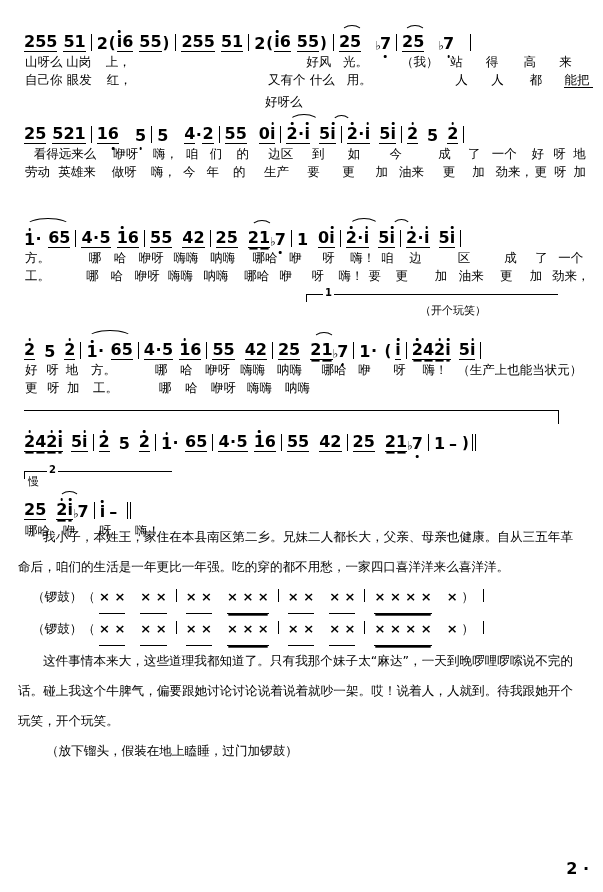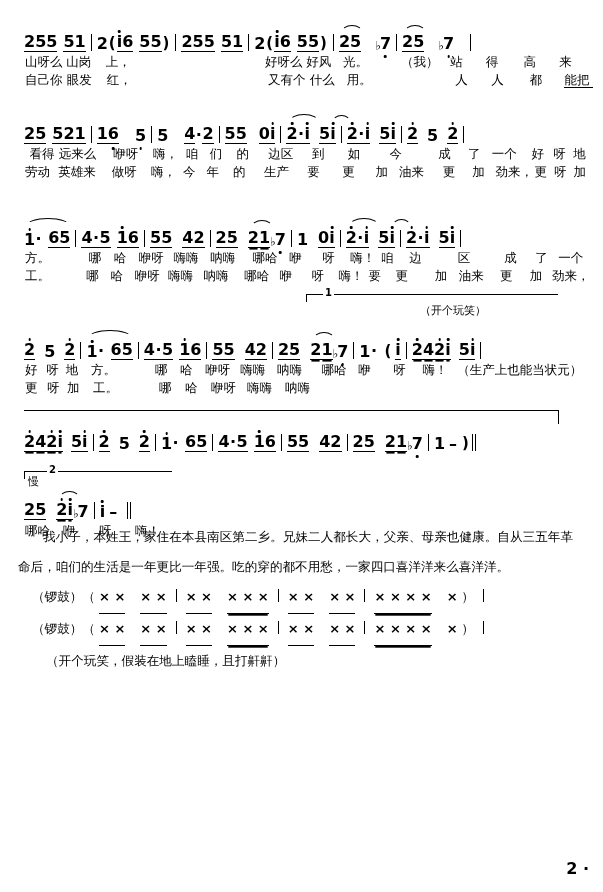--- a/index.html
+++ b/index.html
@@ -284,21 +284,21 @@
         <span class="flat">♭</span>
           <span class="n dotDn">7</span>
       </span>
       <span class="bar" style="margin-left:16px;"></span>
     </div>
 
     <div class="lyricrow" style="margin-top:3px;">
       <span class="ly" style="width:44px;text-align:left;padding-left:1px;">山呀么</span>
       <span class="ly" style="width:38px;text-align:left;">山岗</span>
       <span class="ly" style="width:170px;text-align:left;padding-left:4px;">上，</span>
-      <span class="ly" style="width:44px;text-align:left;">好呀么</span>
+      <span class="ly" style="width:44px;text-align:left;margin-top:40px;">好呀么</span>
       <span class="ly" style="width:36px;text-align:left;">好风</span>
       <span class="ly" style="width:62px;text-align:left;padding-left:3px;">光。</span>
       <span class="ly" style="width:46px;text-align:left;">（我）</span>
       <span class="ly" style="width:36px;text-align:left;padding-left:6px;">站</span>
       <span class="ly" style="width:36px;text-align:left;padding-left:2px;">得</span>
       <span class="ly" style="width:36px;text-align:left;padding-left:4px;">高</span>
       <span class="ly" style="width:36px;text-align:left;padding-left:2px;">来</span>
     </div>
 
     <div class="lyricrow" style="margin-top:2px;">
@@ -374,21 +374,21 @@
         <span class="n u1 dotUp">2</span>
         <span style="display:inline-block;width:9px"></span>
         <span class="n">5</span>
         <span style="display:inline-block;width:9px"></span>
         <span class="n u1 dotUp">2</span>
       </span>
       <span class="bar"></span>
     </div>
 
     <div class="lyricrow" style="margin-top:3px;">
-      <span class="ly" style="width:34px;text-align:center;padding-left:1px;">看得</span>
+      <span class="ly" style="width:34px;text-align:right;padding-left:1px;">看得</span>
       <span class="ly" style="width:53px;text-align:left;">远来么</span>
       <span class="ly" style="width:36px;text-align:left;padding-left:2px;">咿呀</span>
       <span class="ly" style="width:32px;text-align:left;padding-left:4px;">嗨，</span>
       <span class="ly" style="width:22px;text-align:left;padding-left:1px;">咱</span>
       <span class="ly" style="width:24px;text-align:left;padding-left:2px;">们</span>
       <span class="ly" style="width:32px;text-align:left;padding-left:3px;">的</span>
       <span class="ly" style="width:36px;text-align:left;">边区</span>
       <span class="ly" style="width:34px;text-align:left;padding-left:8px;">到</span>
       <span class="ly" style="width:32px;text-align:left;padding-left:2px;">如</span>
       <span class="ly" style="width:44px;text-align:left;padding-left:10px;">今</span>
@@ -773,17 +773,18 @@
     <span style="display:inline-block;width:7px"></span>
     <span class="xg u1">× ×</span>
     <span class="gbar"></span>
     <span class="xg u2">× × × ×</span>
     <span style="display:inline-block;width:7px"></span>
     <span class="xg">×</span>
     <span>）</span>
     <span class="gbar"></span>
   </div>
 
-
-  <div class="p stage-in" style="padding-left:32px;">（开个玩笑，假装在地上瞌睡，且打鼾鼾）</div>
+  <div class="p indent">这件事情本来大，这些道理我都知道了。只有我那个妹子太“麻达”，一天到晚啰哩啰嗦说不完的话。碰上我这个牛脾气，偏要跟她讨论讨论说着说着就吵一架。哎！说着人，人就到。待我跟她开个玩笑，开个玩笑。</div>
+
+  <div class="p stage-in" style="padding-left:32px;">（放下镏头，假装在地上瞌睡，过门加锣鼓）</div>
 </div>
 
 <div id="pagenum">2 ·</div>
 
 </body></html>

